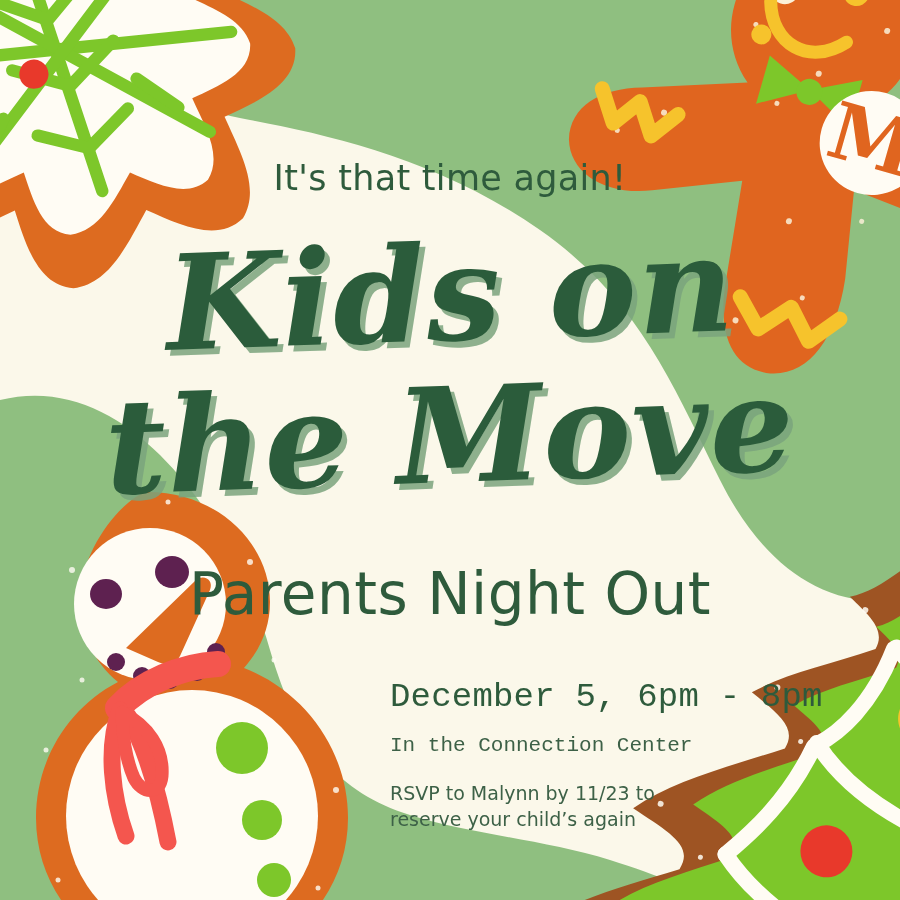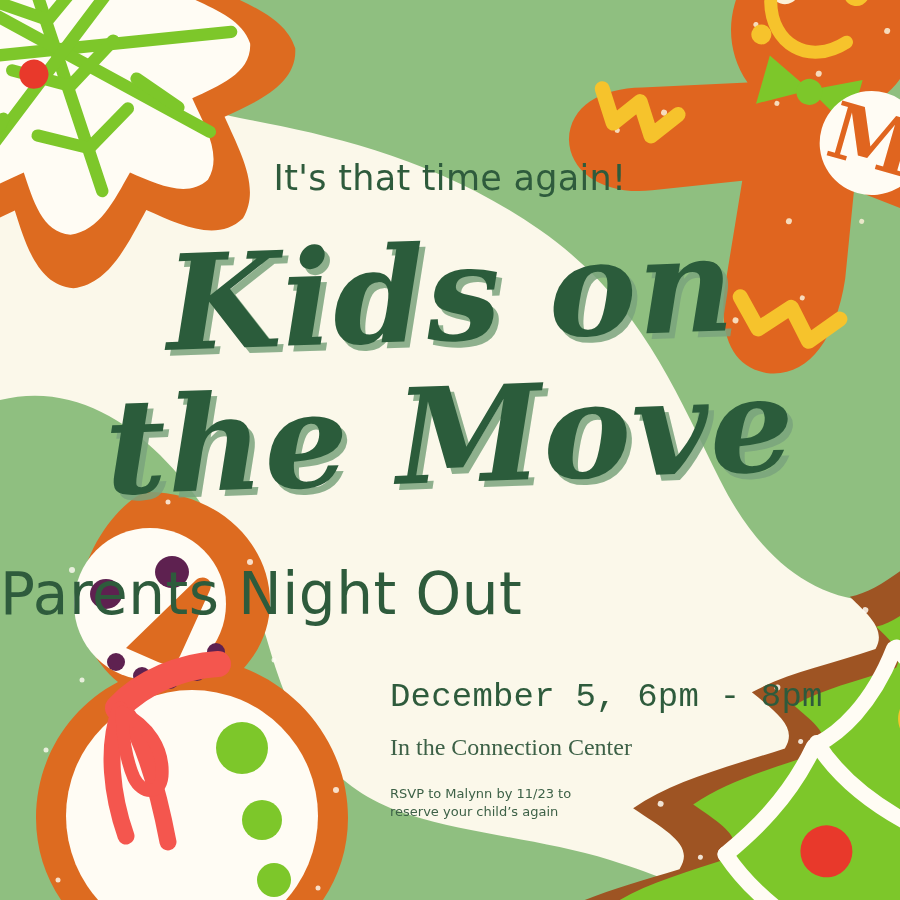--- a/index.html
+++ b/index.html
@@ -57,21 +57,21 @@
     color: #2B5C3B;
     text-shadow: 5px 6px 0 rgba(122,163,125,0.85);
     transform: rotate(-2deg);
     letter-spacing: 1px;
   }
 
   .subtitle {
     position: absolute;
     left: 0; top: 560px;
     width: 900px;
-    text-align: left;
+    text-align: center;
     font-size: 58px;
     color: #2E5B3C;
     font-family: "DejaVu Sans", sans-serif;
     font-weight: 400;
     letter-spacing: 0.5px;
   }
 
   .details {
     position: absolute;
     left: 390px;
@@ -81,27 +81,27 @@
   }
   .detail-date {
     font-size: 34px;
     font-family: Liberation Mono, monospace;
     color: #2E5B3C;
     letter-spacing: 0.2px;
     white-space: nowrap;
   }
   .detail-place {
     margin-top: 18px;
-    font-size: 24px;
-    font-family: Liberation Serif, serif;
+    font-size: 21px;
+    font-family: Liberation Mono, monospace;
     color: #3D6147;
   }
   .detail-rsvp {
     margin-top: 24px;
-    font-size: 13px;
+    font-size: 19px;
     line-height: 1.35;
     font-family: "DejaVu Sans", sans-serif;
     color: #3D6147;
     width: 270px;
   }
 </style>
 </head>
 <body>
 
 <div id="flyer">

